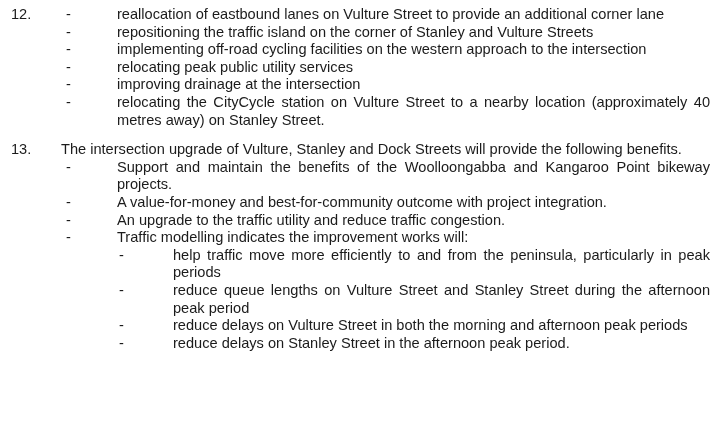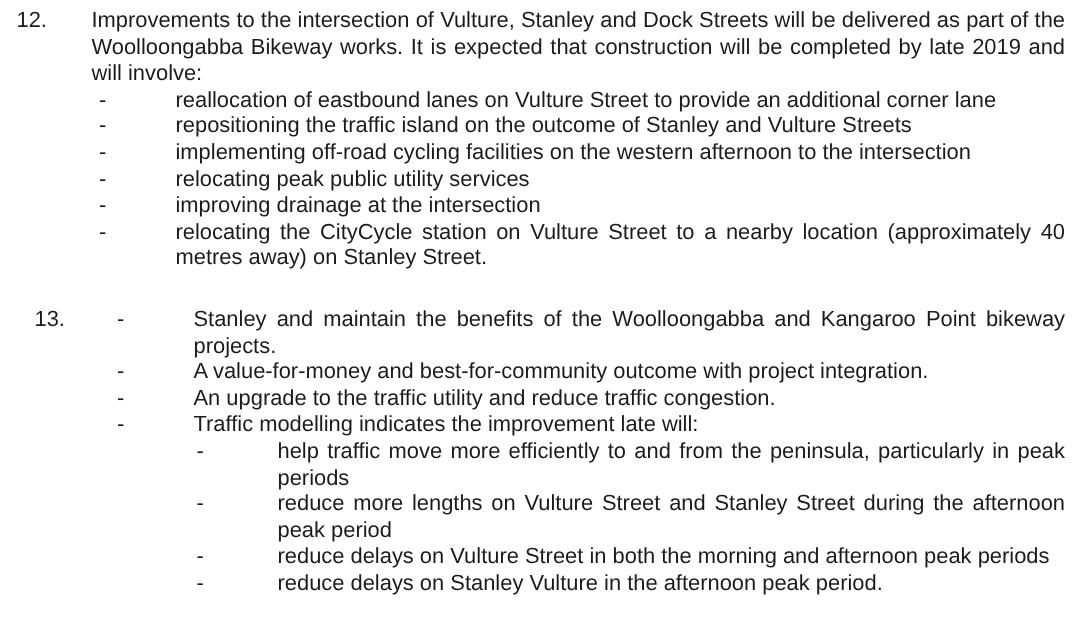--- a/index.html
+++ b/index.html
@@ -18,22 +18,21 @@
     line-height: 17.6px;
     box-sizing: border-box;
     padding-top: 6px;
     overflow: hidden;
   }
   .item {
     display: flex;
     align-items: flex-start;
   }
   .item + .item {
-    margin-top: 23px;
-    padding-left: 12px;
+    margin-top: 12px;
   }
   .item-num {
     flex: 0 0 50px;
     margin-left: 11px;
   }
   .item-body {
     flex: 1 1 auto;
     padding-right: 13px;
     min-width: 0;
   }
@@ -75,42 +74,41 @@
     min-width: 0;
   }
 </style>
 </head>
 <body>
 
 <div class="page" id="doc-root">
   <div class="item">
     <div class="item-num">12.</div>
     <div class="item-body">
-      <div class="para">Improvements to the intersection of Vulture, Stanley and Dock Streets will be delivered as part of the Woolloongabba Bikeway works. It is expected that construction will be completed by late 2019 and will involve:</div>
       <div class="bullets">
   <div class="bullet">
     <div class="bullet-row">
       <div class="bullet-marker">-</div>
       <div class="bullet-text">reallocation of eastbound lanes on Vulture Street to provide an additional corner lane</div>
     </div>
     <div class="sub-bullets"></div>
   </div>
 
   <div class="bullet">
     <div class="bullet-row">
       <div class="bullet-marker">-</div>
-      <div class="bullet-text">repositioning the traffic island on the outcome of Stanley and Vulture Streets</div>
+      <div class="bullet-text">repositioning the traffic island on the corner of Stanley and Vulture Streets</div>
     </div>
     <div class="sub-bullets"></div>
   </div>
 
   <div class="bullet">
     <div class="bullet-row">
       <div class="bullet-marker">-</div>
-      <div class="bullet-text">implementing off-road cycling facilities on the western afternoon to the intersection</div>
+      <div class="bullet-text">implementing off-road cycling facilities on the western approach to the intersection</div>
     </div>
     <div class="sub-bullets"></div>
   </div>
 
   <div class="bullet">
     <div class="bullet-row">
       <div class="bullet-marker">-</div>
       <div class="bullet-text">relocating peak public utility services</div>
     </div>
     <div class="sub-bullets"></div>
@@ -131,25 +129,26 @@
     </div>
     <div class="sub-bullets"></div>
   </div>
 </div>
     </div>
   </div>
 
   <div class="item">
     <div class="item-num">13.</div>
     <div class="item-body">
+      <div class="para">The intersection upgrade of Vulture, Stanley and Dock Streets will provide the following benefits.</div>
       <div class="bullets">
   <div class="bullet">
     <div class="bullet-row">
       <div class="bullet-marker">-</div>
-      <div class="bullet-text">Stanley and maintain the benefits of the Woolloongabba and Kangaroo Point bikeway projects.</div>
+      <div class="bullet-text">Support and maintain the benefits of the Woolloongabba and Kangaroo Point bikeway projects.</div>
     </div>
     <div class="sub-bullets"></div>
   </div>
 
   <div class="bullet">
     <div class="bullet-row">
       <div class="bullet-marker">-</div>
       <div class="bullet-text">A value-for-money and best-for-community outcome with project integration.</div>
     </div>
     <div class="sub-bullets"></div>
@@ -159,40 +158,40 @@
     <div class="bullet-row">
       <div class="bullet-marker">-</div>
       <div class="bullet-text">An upgrade to the traffic utility and reduce traffic congestion.</div>
     </div>
     <div class="sub-bullets"></div>
   </div>
 
   <div class="bullet">
     <div class="bullet-row">
       <div class="bullet-marker">-</div>
-      <div class="bullet-text">Traffic modelling indicates the improvement late will:</div>
+      <div class="bullet-text">Traffic modelling indicates the improvement works will:</div>
     </div>
     <div class="sub-bullets">
   <div class="sub-bullet">
     <div class="sub-bullet-marker">-</div>
     <div class="sub-bullet-text">help traffic move more efficiently to and from the peninsula, particularly in peak periods</div>
   </div>
 
   <div class="sub-bullet">
     <div class="sub-bullet-marker">-</div>
-    <div class="sub-bullet-text">reduce more lengths on Vulture Street and Stanley Street during the afternoon peak period</div>
+    <div class="sub-bullet-text">reduce queue lengths on Vulture Street and Stanley Street during the afternoon peak period</div>
   </div>
 
   <div class="sub-bullet">
     <div class="sub-bullet-marker">-</div>
     <div class="sub-bullet-text">reduce delays on Vulture Street in both the morning and afternoon peak periods</div>
   </div>
 
   <div class="sub-bullet">
     <div class="sub-bullet-marker">-</div>
-    <div class="sub-bullet-text">reduce delays on Stanley Vulture in the afternoon peak period.</div>
+    <div class="sub-bullet-text">reduce delays on Stanley Street in the afternoon peak period.</div>
   </div>
 </div>
   </div>
 </div>
     </div>
   </div>
 </div>
 
 </body></html>

